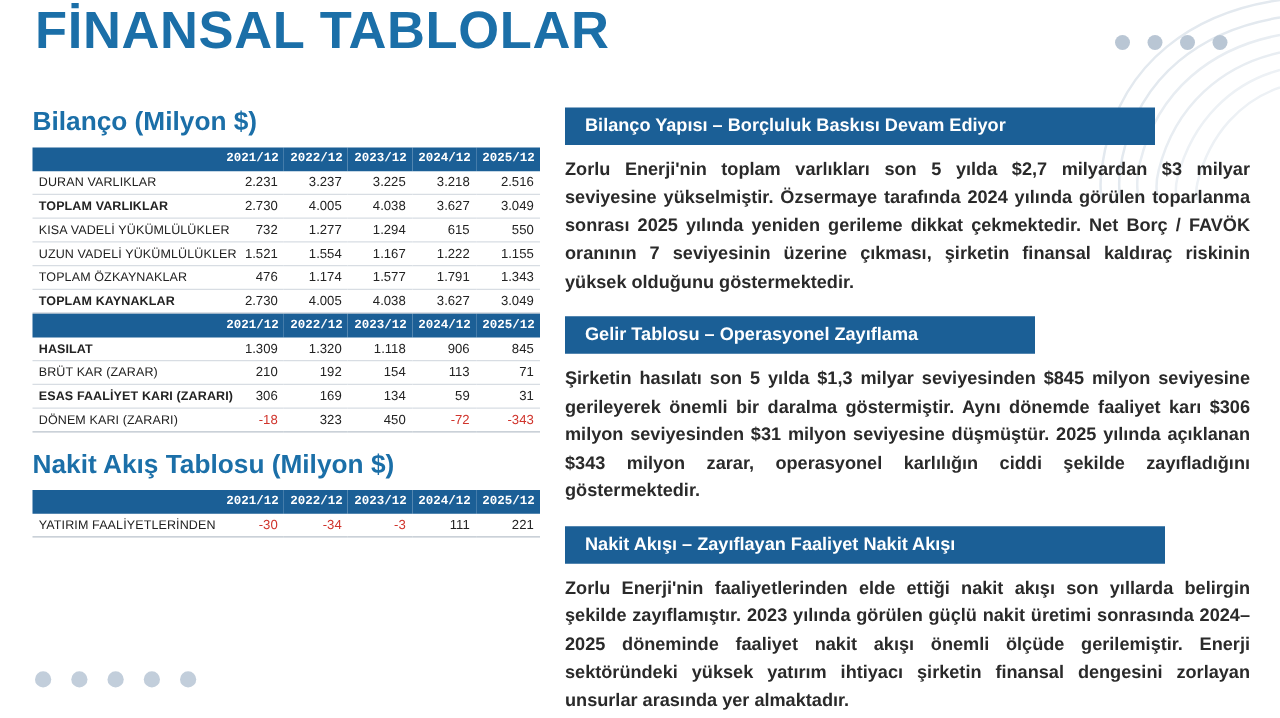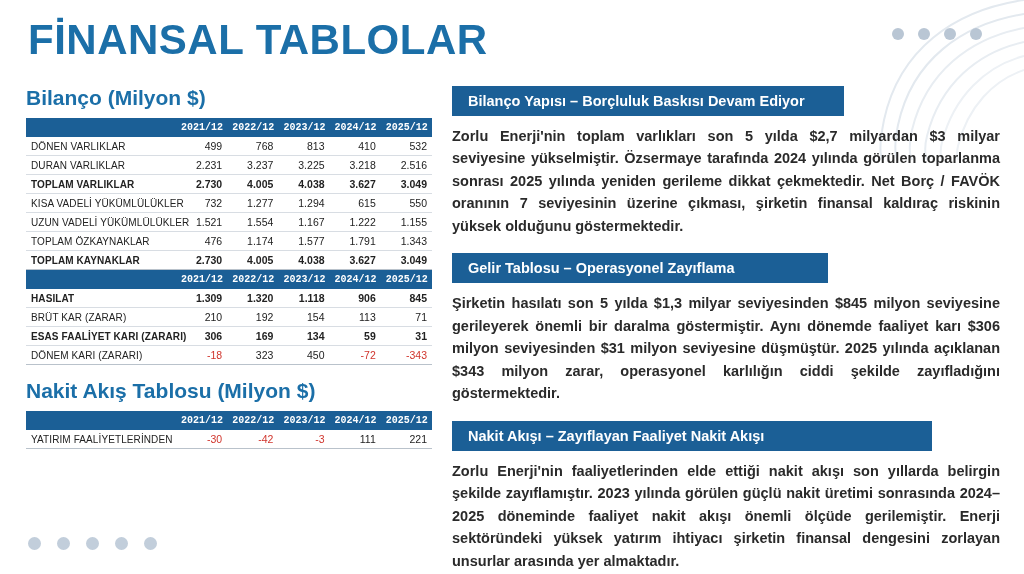--- a/index.html
+++ b/index.html
@@ -23,21 +23,21 @@
   .dots-top{
     position:absolute;top:28px;right:42px;display:flex;gap:14px;
   }
   .dots-top span{width:12px;height:12px;border-radius:50%;background:#b9c6d4;display:block;}
   .dots-bottom{
     position:absolute;bottom:24px;left:28px;display:flex;gap:16px;
   }
   .dots-bottom span{width:13px;height:13px;border-radius:50%;background:#c2cedb;display:block;}
 
   h1.title{
-    position:absolute;left:28px;top:18px;
+    position:absolute;left:28px;top:2px;
     margin:0;
     font-size:42px;line-height:1.05;
     font-weight:bold;
     color:#1b6fa8;
     letter-spacing:0.5px;
   }
 
   .left-col{
     position:absolute;left:26px;top:86px;width:410px;
   }
@@ -70,36 +70,36 @@
     padding:3px 5px;
     text-align:right;
     border-bottom:1px solid #d8dde3;
     white-space:nowrap;
   }
   table.fin td.lbl{
     text-align:left;
     font-size:10px;
     letter-spacing:0.1px;
   }
-  table.fin tr.bold td{font-weight:bold;}
+  table.fin tr.bold td{font-weight:normal;}
   table.fin tr.bold td.lbl{font-weight:bold;}
   table.fin tr:last-child td{border-bottom:1px solid #b9c2cb;}
   .neg{color:#d0342c;}
 
   .right-col{
     position:absolute;left:452px;top:86px;width:548px;
   }
   .banner{
     background:#1b5f96;
     color:#ffffff;
     font-size:14.5px;
     font-weight:bold;
     padding:7px 16px;
     margin:0 0 9px 0;
-    width:392px;
+    width:472px;
     box-sizing:border-box;
   }
   .banner.b2{width:376px;}
   .banner.b3{width:480px;}
   p.body{
     margin:0 0 16px 0;
     font-size:14.5px;
     line-height:1.55;
     color:#2a2a2a;
     text-align:justify;
@@ -141,28 +141,20 @@
             <th class="lbl"></th>
             <th>2021/12</th>
             <th>2022/12</th>
             <th>2023/12</th>
             <th>2024/12</th>
             <th>2025/12</th>
           </tr>
         </thead>
       <tbody>
           <tr>
-            <td class="lbl">DÖNEN VARLIKLAR</td>
-            <td>499</td>
-            <td>768</td>
-            <td>813</td>
-            <td>410</td>
-            <td>532</td>
-          </tr>
-          <tr>
             <td class="lbl">DURAN VARLIKLAR</td>
             <td>2.231</td>
             <td>3.237</td>
             <td>3.225</td>
             <td>3.218</td>
             <td>2.516</td>
           </tr>
           <tr class="bold">
             <td class="lbl">TOPLAM VARLIKLAR</td>
             <td>2.730</td>
@@ -262,21 +254,21 @@
             <th>2022/12</th>
             <th>2023/12</th>
             <th>2024/12</th>
             <th>2025/12</th>
           </tr>
         </thead>
       <tbody>
           <tr>
             <td class="lbl">YATIRIM FAALİYETLERİNDEN</td>
             <td class="neg">-30</td>
-            <td class="neg">-42</td>
+            <td class="neg">-34</td>
             <td class="neg">-3</td>
             <td>111</td>
             <td>221</td>
           </tr>
         </tbody>
     </table>
 
   </div>
 
   <div class="right-col">

